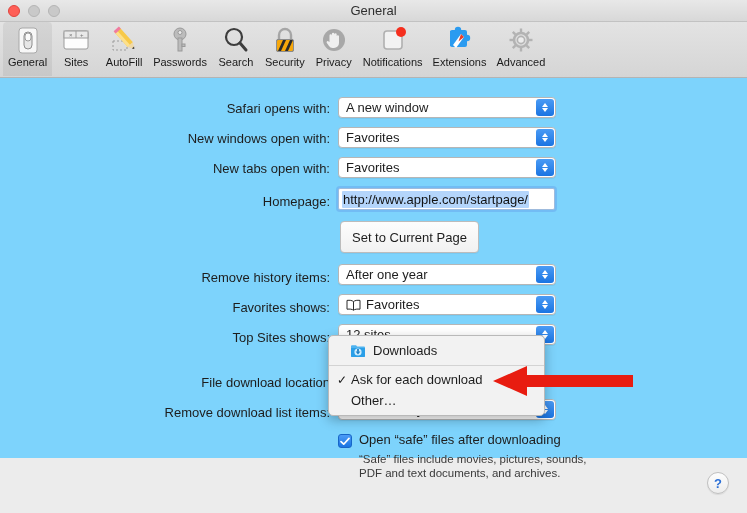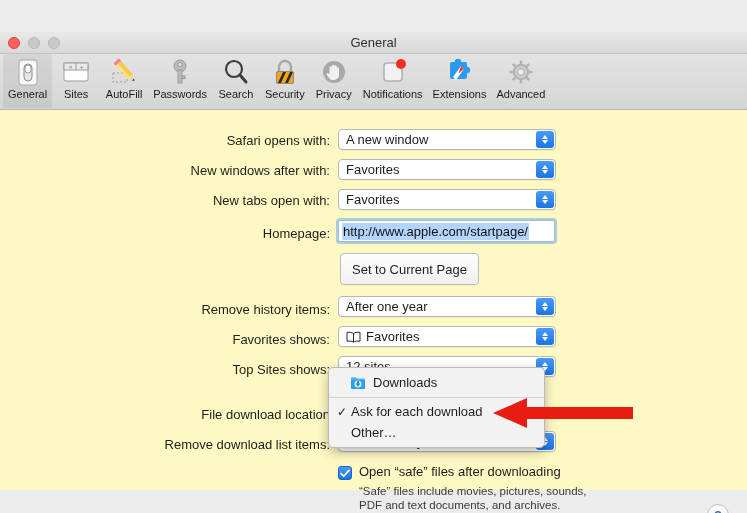--- a/index.html
+++ b/index.html
@@ -3,21 +3,21 @@
 <meta charset="utf-8">
 <style>
   * { margin:0; padding:0; box-sizing:border-box; }
   html, body { width:747px; height:513px; overflow:hidden; }
   body {
     font-family: "Liberation Sans", sans-serif;
     background:#ececec;
     -webkit-font-smoothing: antialiased;
   }
 
-  .window { position:relative; width:747px; height:458px; background:#fef9c3;margin-top:32px; }
+  .window { position:relative; width:747px; height:458px; background:#7dd3fc; }
 
   
   .titlebar {
     position:absolute; left:0; top:0; width:747px; height:22px;
     background:linear-gradient(#e8e8e8,#d8d8d8);
     border-bottom:1px solid #c2c2c2;
   }
   .lights { position:absolute; left:8px; top:5px; display:flex; gap:8px; }
   .light { width:12px; height:12px; border-radius:50%; }
   .light.close { background:#ff5f57; border:1px solid #e0443e; }
@@ -293,21 +293,21 @@
     </div>
     <div class="popup" style="position:absolute;left:338px;top:19px;width:218px;">
       <span>A new window</span>
       <span class="arrows">
         <span class="chev up"></span>
           <span class="chev down"></span>
       </span>
     </div>
 
     <div class="row" style="left:0;top:49px;width:330px;">
-      <div class="row-label">New windows after with:</div>
+      <div class="row-label">New windows open with:</div>
     </div>
     <div class="popup" style="position:absolute;left:338px;top:49px;width:218px;">
       <span>Favorites</span>
       <span class="arrows">
         <span class="chev up"></span>
           <span class="chev down"></span>
       </span>
     </div>
 
     <div class="row" style="left:0;top:79px;width:330px;padding-left:16px;">

